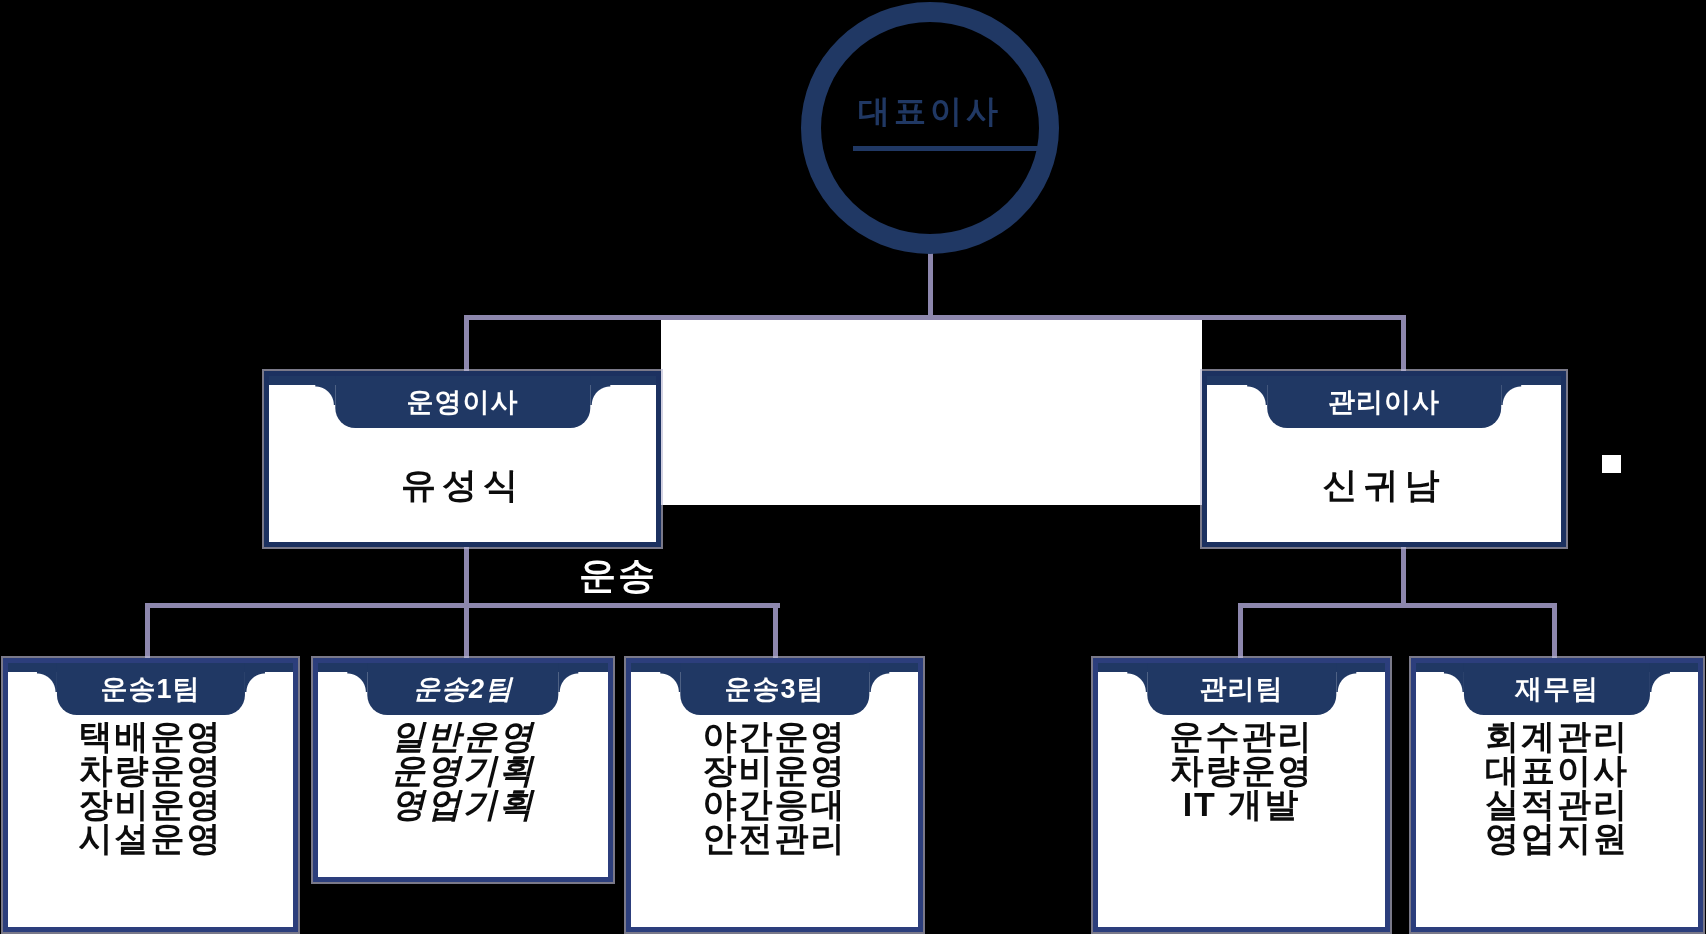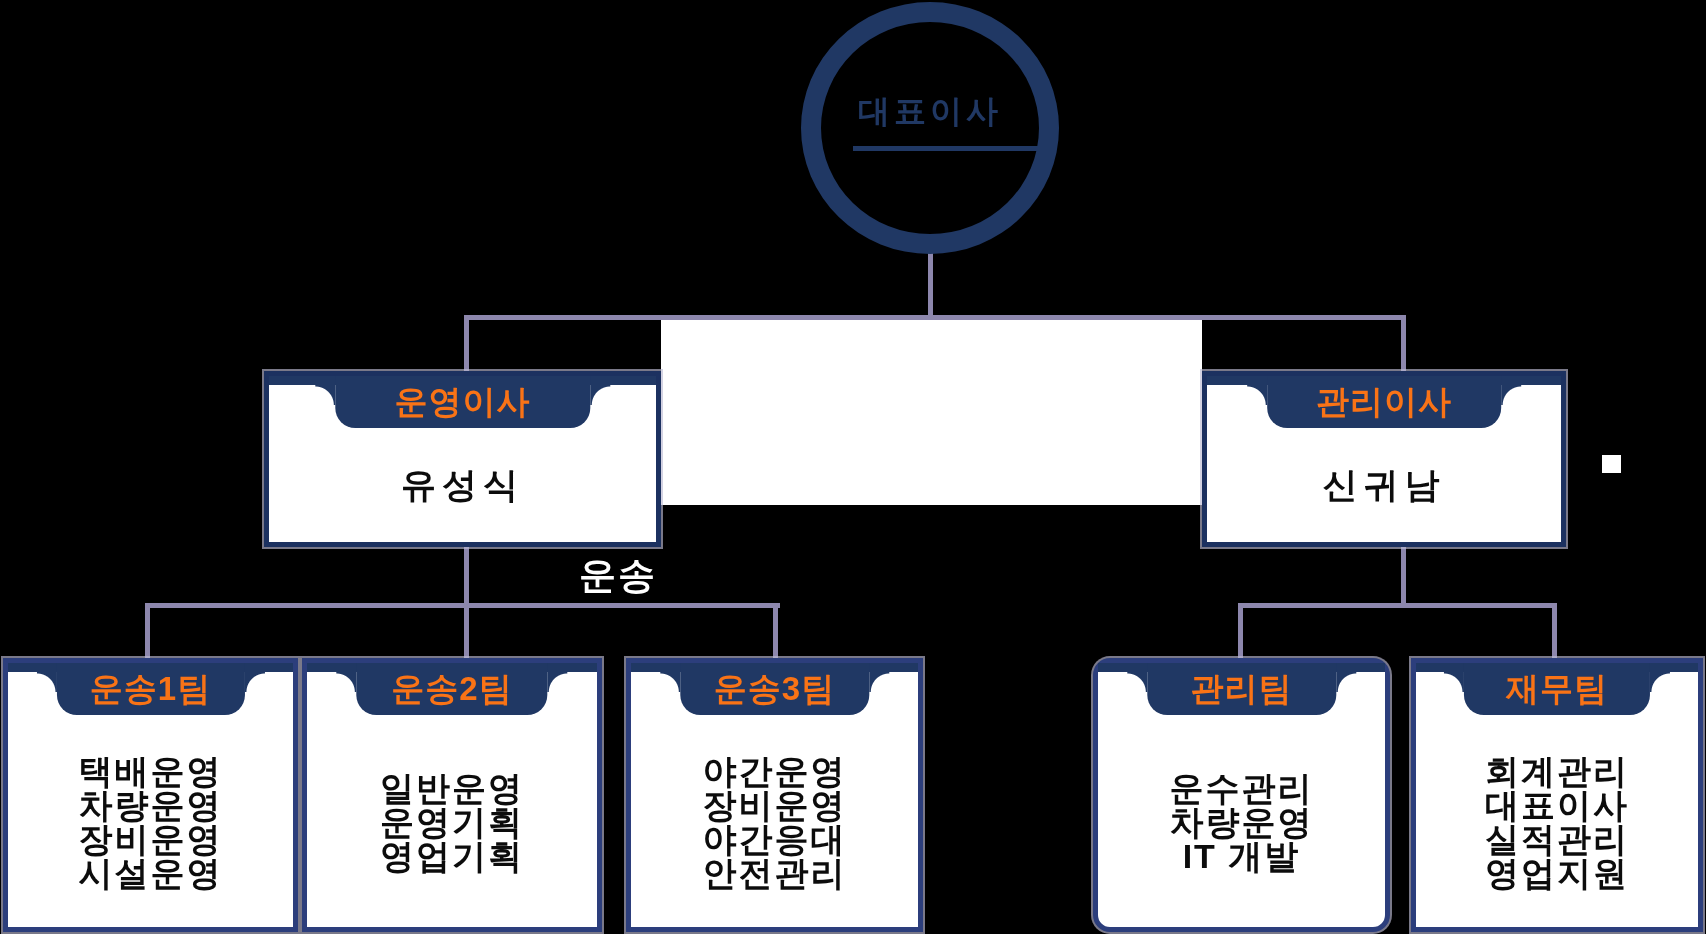--- a/index.html
+++ b/index.html
@@ -38,36 +38,36 @@
     box-sizing:border-box;box-shadow:0 0 0 2px var(--outline);
   }
   .team-box{border-color:#2c3e7c;}
   .hdr{position:relative;height:52px;background:#fff;}
   .hdr .strip{position:absolute;top:0;left:0;right:0;height:9px;background:var(--navy);}
   .hdr .tab{
     position:absolute;top:0;left:50%;transform:translateX(-50%);
     width:66%;height:52px;background:var(--navy);
     border-radius:0 0 20px 20px;
     display:flex;align-items:center;justify-content:center;
-    color:#f97316;font-size:33px;letter-spacing:1px;
+    color:#ffffff;font-size:27px;letter-spacing:1px;
   }
   .hdr .tab::before{
     content:"";position:absolute;top:9px;left:-20px;width:20px;height:20px;
     background:radial-gradient(circle at 0 100%, rgba(0,0,0,0) 0 18px, var(--navy) 19px);
   }
   .hdr .tab::after{
     content:"";position:absolute;top:9px;right:-20px;width:20px;height:20px;
     background:radial-gradient(circle at 100% 100%, rgba(0,0,0,0) 0 18px, var(--navy) 19px);
   }
   .director-body{
     display:flex;align-items:center;justify-content:center;
     height:calc(100% - 52px);color:#0c0c0c;font-size:35px;letter-spacing:6px;
   }
   .items{
-    display:flex;flex-direction:column;justify-content:center;
+    display:flex;flex-direction:column;justify-content:flex-start;
     height:calc(100% - 58px);padding:4px 0 8px 0;
   }
   .items .item{
     text-align:center;color:#0c0c0c;font-size:34px;letter-spacing:2px;line-height:1;
   }
   .branch-label{
     position:absolute;left:563px;top:551px;width:110px;text-align:center;
     color:#fff;font-size:37px;letter-spacing:2px;
   }
 </style>
@@ -125,21 +125,21 @@
       <div class="tab">운송1팀</div>
     </div>
     <div class="items">
       <div class="item">택배운영</div>
       <div class="item">차량운영</div>
       <div class="item">장비운영</div>
       <div class="item">시설운영</div>
     </div>
   </div>
 
-  <div class="box team-box" style="left:302px;top:658px;width:300px;height:274px;">
+  <div class="box team-box" style="left:313px;top:658px;width:300px;height:224px;font-style:italic;">
     <div class="hdr">
       <div class="strip"></div>
       <div class="tab">운송2팀</div>
     </div>
     <div class="items">
       <div class="item">일반운영</div>
       <div class="item">운영기획</div>
       <div class="item">영업기획</div>
     </div>
   </div>
@@ -150,21 +150,21 @@
       <div class="tab">운송3팀</div>
     </div>
     <div class="items">
       <div class="item">야간운영</div>
       <div class="item">장비운영</div>
       <div class="item">야간응대</div>
       <div class="item">안전관리</div>
     </div>
   </div>
 
-  <div class="box team-box" style="left:1093px;top:658px;width:297px;height:274px;border-radius:17px;">
+  <div class="box team-box" style="left:1093px;top:658px;width:297px;height:274px;">
     <div class="hdr">
       <div class="strip"></div>
       <div class="tab">관리팀</div>
     </div>
     <div class="items">
       <div class="item">운수관리</div>
       <div class="item">차량운영</div>
       <div class="item">IT 개발</div>
     </div>
   </div>

